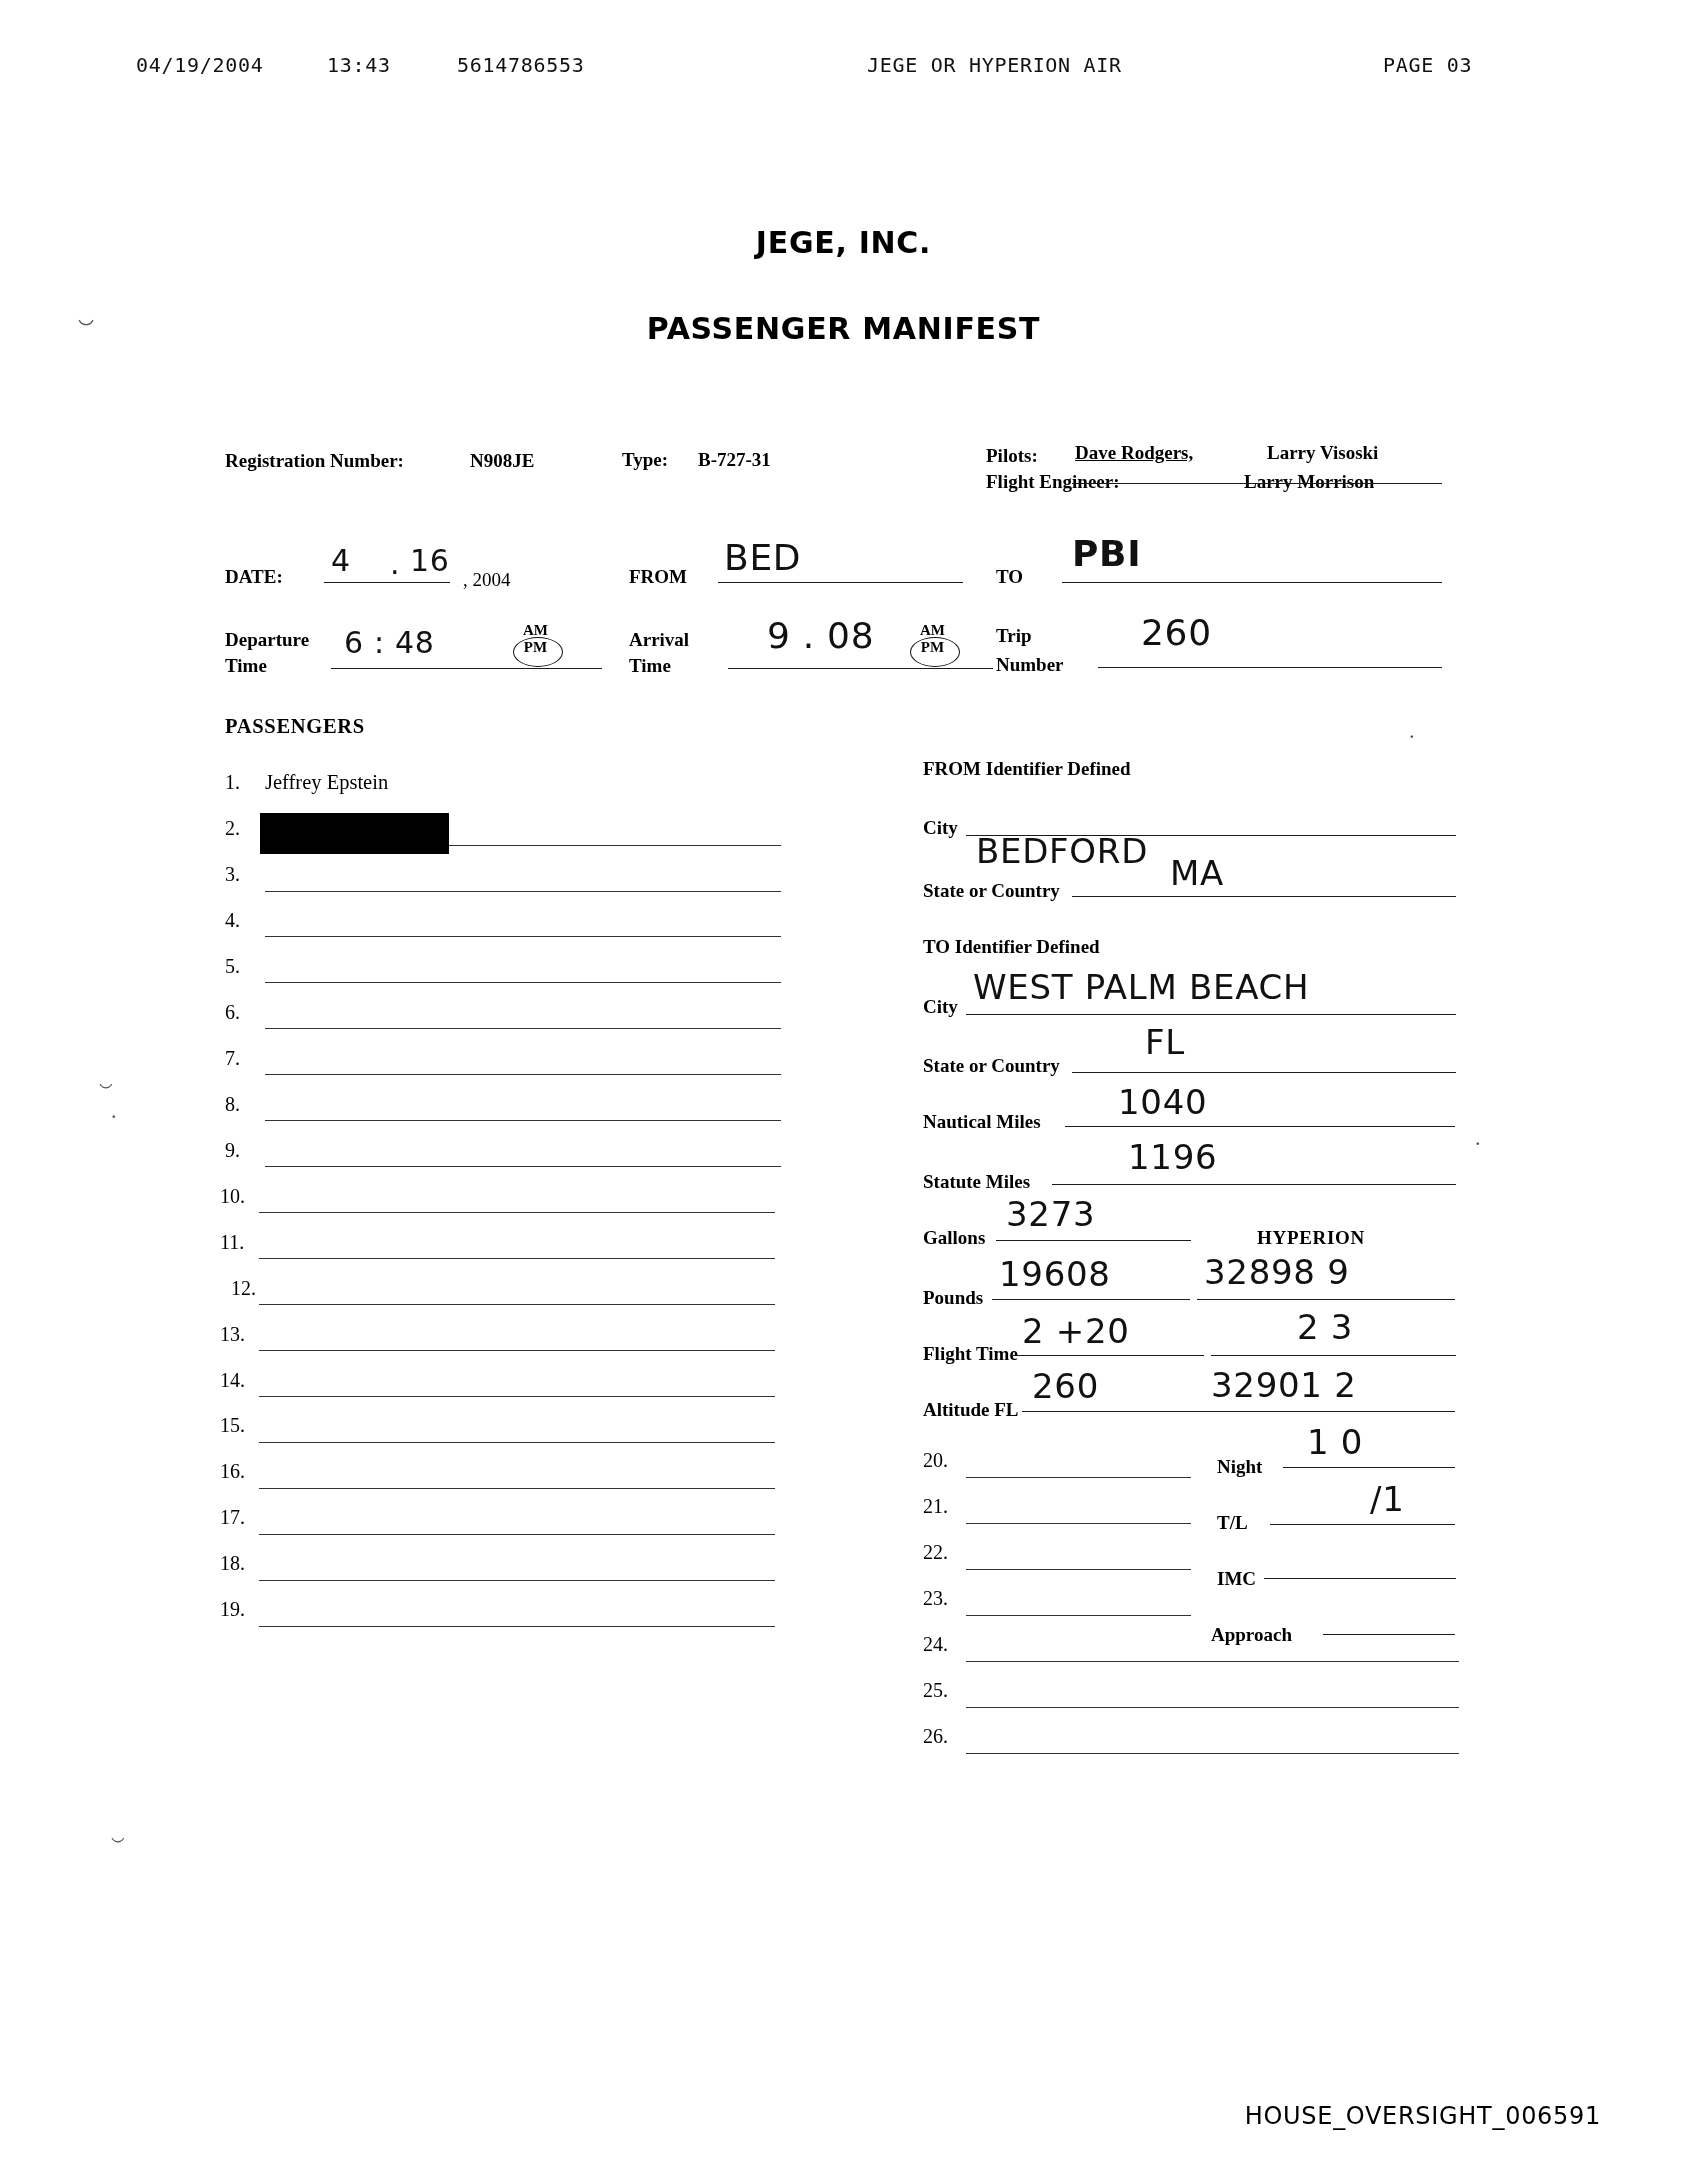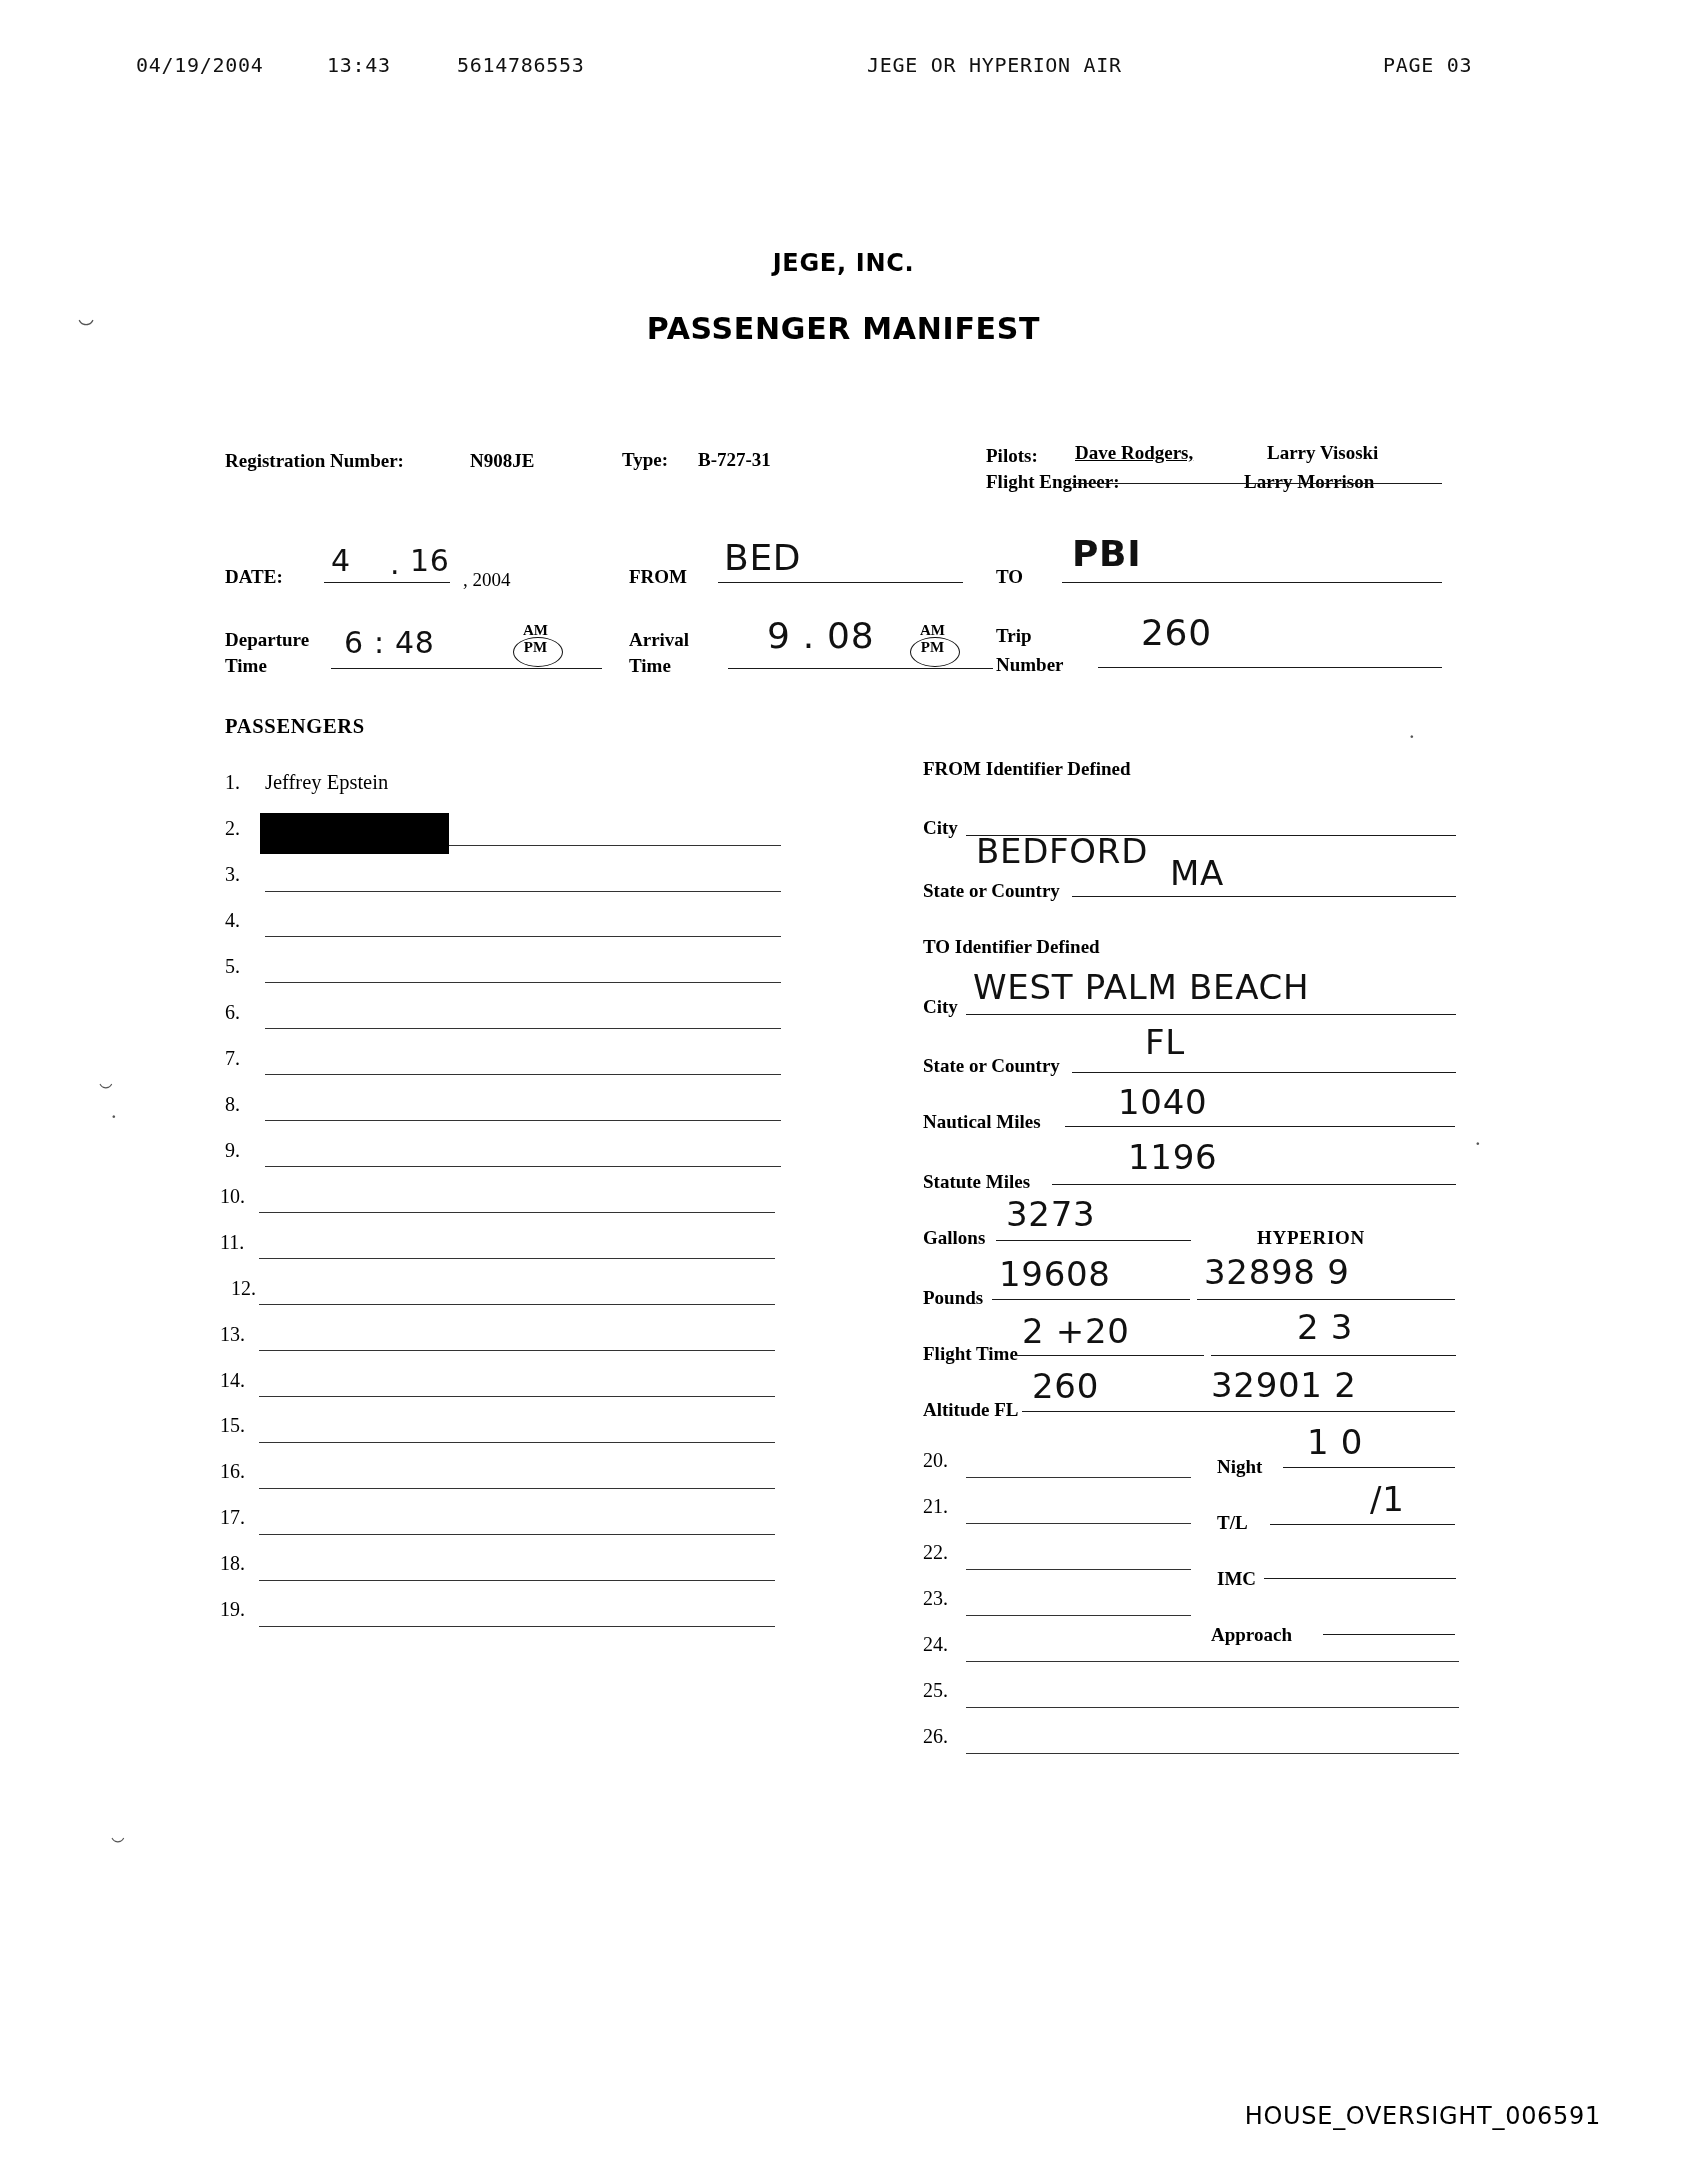--- a/index.html
+++ b/index.html
@@ -36,22 +36,22 @@
   
   .doc-title, .doc-subtitle {
     position: absolute;
     width: 1687px;
     text-align: center;
     font-family: "DejaVu Sans", sans-serif;
     font-weight: bold;
     color: #000;
   }
   .doc-title {
-    top: 249px;
-    font-size: 24px;
+    top: 225px;
+    font-size: 30px;
     letter-spacing: 0.7px;
   }
   .doc-subtitle {
     top: 311px;
     font-size: 30px;
     letter-spacing: 0.7px;
   }
 
   
   .lbl {

